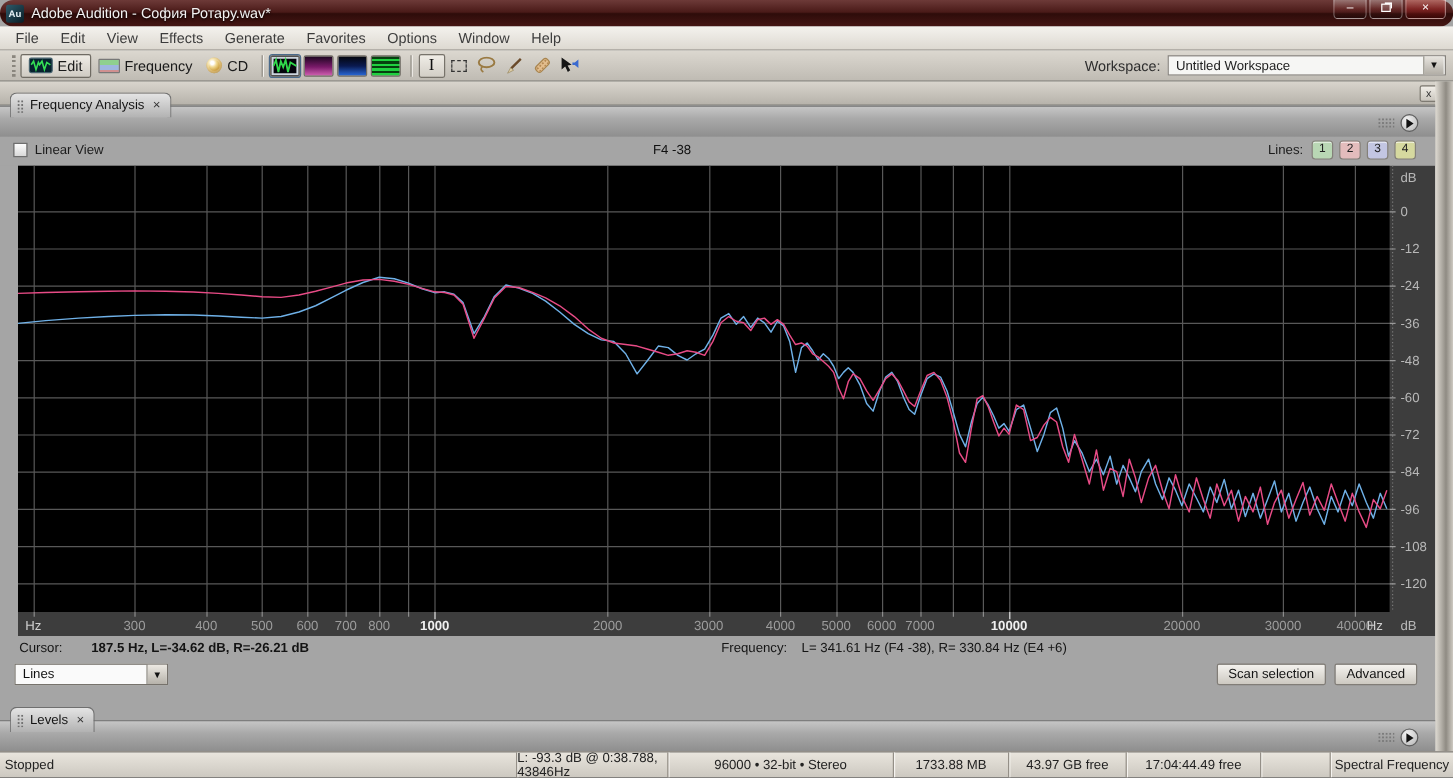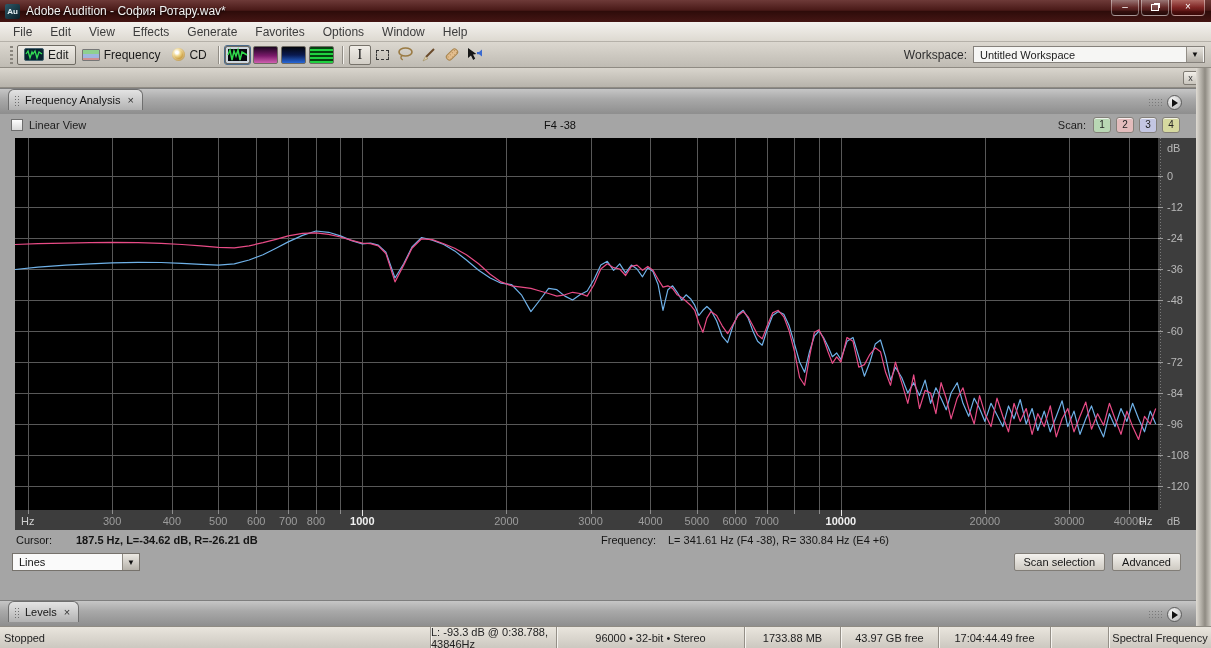--- a/index.html
+++ b/index.html
@@ -2,21 +2,21 @@
 <html><head>
 <meta charset="utf-8">
 <style>
   * { margin:0; padding:0; box-sizing:border-box; }
   html,body { width:1211px; height:648px; overflow:hidden; }
   body { font-family:"Liberation Sans", sans-serif; font-size:12px; background:#a5a5a5; position:relative; }
 
   
   .titlebar { position:absolute; left:0; top:0; width:1211px; height:22px;
     background:linear-gradient(180deg,#6d3a38 0%,#4a1a18 46%,#2e0c0a 52%,#451614 100%);
-    display:flex; align-items:center; padding-left:5px; }
+    display:flex; align-items:center; padding-left:5px;border-radius:11px; }
   .applogo { width:15px; height:15px; border-radius:2px; margin-right:6px;
     background:linear-gradient(135deg,#2d5a6a,#0a1d26); color:#e8f2f6; font-size:8px; font-weight:bold;
     display:flex; align-items:center; justify-content:center; }
   .title-text { color:#f2f2f2; text-shadow:0 1px 2px #000; font-size:12px; }
   .winbtns { position:absolute; right:6px; top:0; display:flex; gap:2px; }
   .wbtn { width:28px; height:16px; border:1px solid rgba(255,255,255,.4); border-top:none;
     border-radius:0 0 4px 4px; color:#fff; font-size:10px; line-height:14px; text-align:center;
     background:linear-gradient(180deg,rgba(255,255,255,.3),rgba(150,60,60,.25) 50%,rgba(0,0,0,.3)); }
   .wbtn.close { width:34px; background:linear-gradient(180deg,rgba(255,160,150,.45),rgba(170,40,40,.5) 50%,rgba(60,0,0,.5)); }
   .restore-glyph { display:inline-block; width:8px; height:7px; border:1px solid #fff; position:relative; top:1px; background:rgba(255,255,255,.15); box-shadow:2px -2px 0 -1px #fff; }
@@ -65,21 +65,21 @@
     background:linear-gradient(180deg,#d9d5cd,#b7b3ab); border-bottom:1px solid #8f8b83; }
   .strip-close { position:absolute; right:13px; top:3px; width:15px; height:14px; border:1px solid #7e7a72; border-radius:2px;
     background:linear-gradient(180deg,#f2efe9,#c9c5bd); font-size:9px; color:#333; text-align:center; line-height:12px; }
 
   
   .main-bg { position:absolute; left:0; top:88px; width:1196px; height:538px; background:#a5a5a5; }
   .right-edge { position:absolute; left:1196px; top:68px; width:15px; height:558px;
     background:linear-gradient(90deg,#e0dcd4,#b2aea6 35%,#8f8b83 60%,#cfcbc3); }
   .tabbar { position:absolute; left:0; width:1196px; height:26px;
     background:linear-gradient(180deg,#c6c6c6 0%,#a9a9a9 40%,#8e8e8e 100%); border-top:1px solid #7e7e7e; }
-  .tab { position:absolute; left:8px; bottom:4px; height:21px; display:flex; align-items:center; padding:0 8px 0 5px;
+  .tab { position:absolute; left:8px; bottom:16px; height:21px; display:flex; align-items:center; padding:0 8px 0 5px;
     background:linear-gradient(180deg,#e4e4e4,#b2b2b2); border:1px solid #6f6f6f; border-bottom:none;
     border-radius:6px 6px 0 0; color:#141414; font-size:11px; }
   .grip { width:6px; height:11px; margin-right:5px;
     background:radial-gradient(circle,#6e6e6e 34%,transparent 36%) 0 0/3px 3px; }
   .tab-close { margin-left:7px; font-size:11px; color:#333; line-height:10px; }
   .bar-right { position:absolute; right:14px; top:6px; display:flex; align-items:center; gap:5px; }
   .grip-h { width:14px; height:9px; background:radial-gradient(circle,#7a7a7a 34%,transparent 36%) 0 0/3px 3px; }
   .menu-circle { width:15px; height:15px; border-radius:50%; border:1px solid #5e5e5e;
     background:radial-gradient(circle at 35% 30%,#f4f4f4,#b4b4b4); display:flex; align-items:center; justify-content:center; }
   .menu-circle::after { content:""; width:0; height:0; border-left:6px solid #111; border-top:4px solid transparent; border-bottom:4px solid transparent; }
@@ -228,21 +228,21 @@
     <span class="grip-h"></span>
     <span class="menu-circle"></span>
   </div>
 </div>
 
 <div class="fa-controls">
   <div class="chk"></div>
   <div class="chk-label">Linear View</div>
   <div class="note-readout">F4 -38</div>
   <div class="hold-group">
-    <span class="hold-label">Scan:</span>
+    <span class="hold-label">Lines:</span>
     <span class="hold-btn" style="background: rgb(185, 215, 180);">1</span>
     <span class="hold-btn" style="background: rgb(227, 188, 188);">2</span>
     <span class="hold-btn" style="background: rgb(195, 198, 226);">3</span>
     <span class="hold-btn" style="background: rgb(214, 217, 159);">4</span>
   </div>
 </div>
 
 <div class="fa-chart">
   <svg id="freq-svg" width="1181" height="392" xmlns="http://www.w3.org/2000/svg">
       <rect x="0" y="0" width="1181" height="392" fill="#3d3d3d"></rect>

